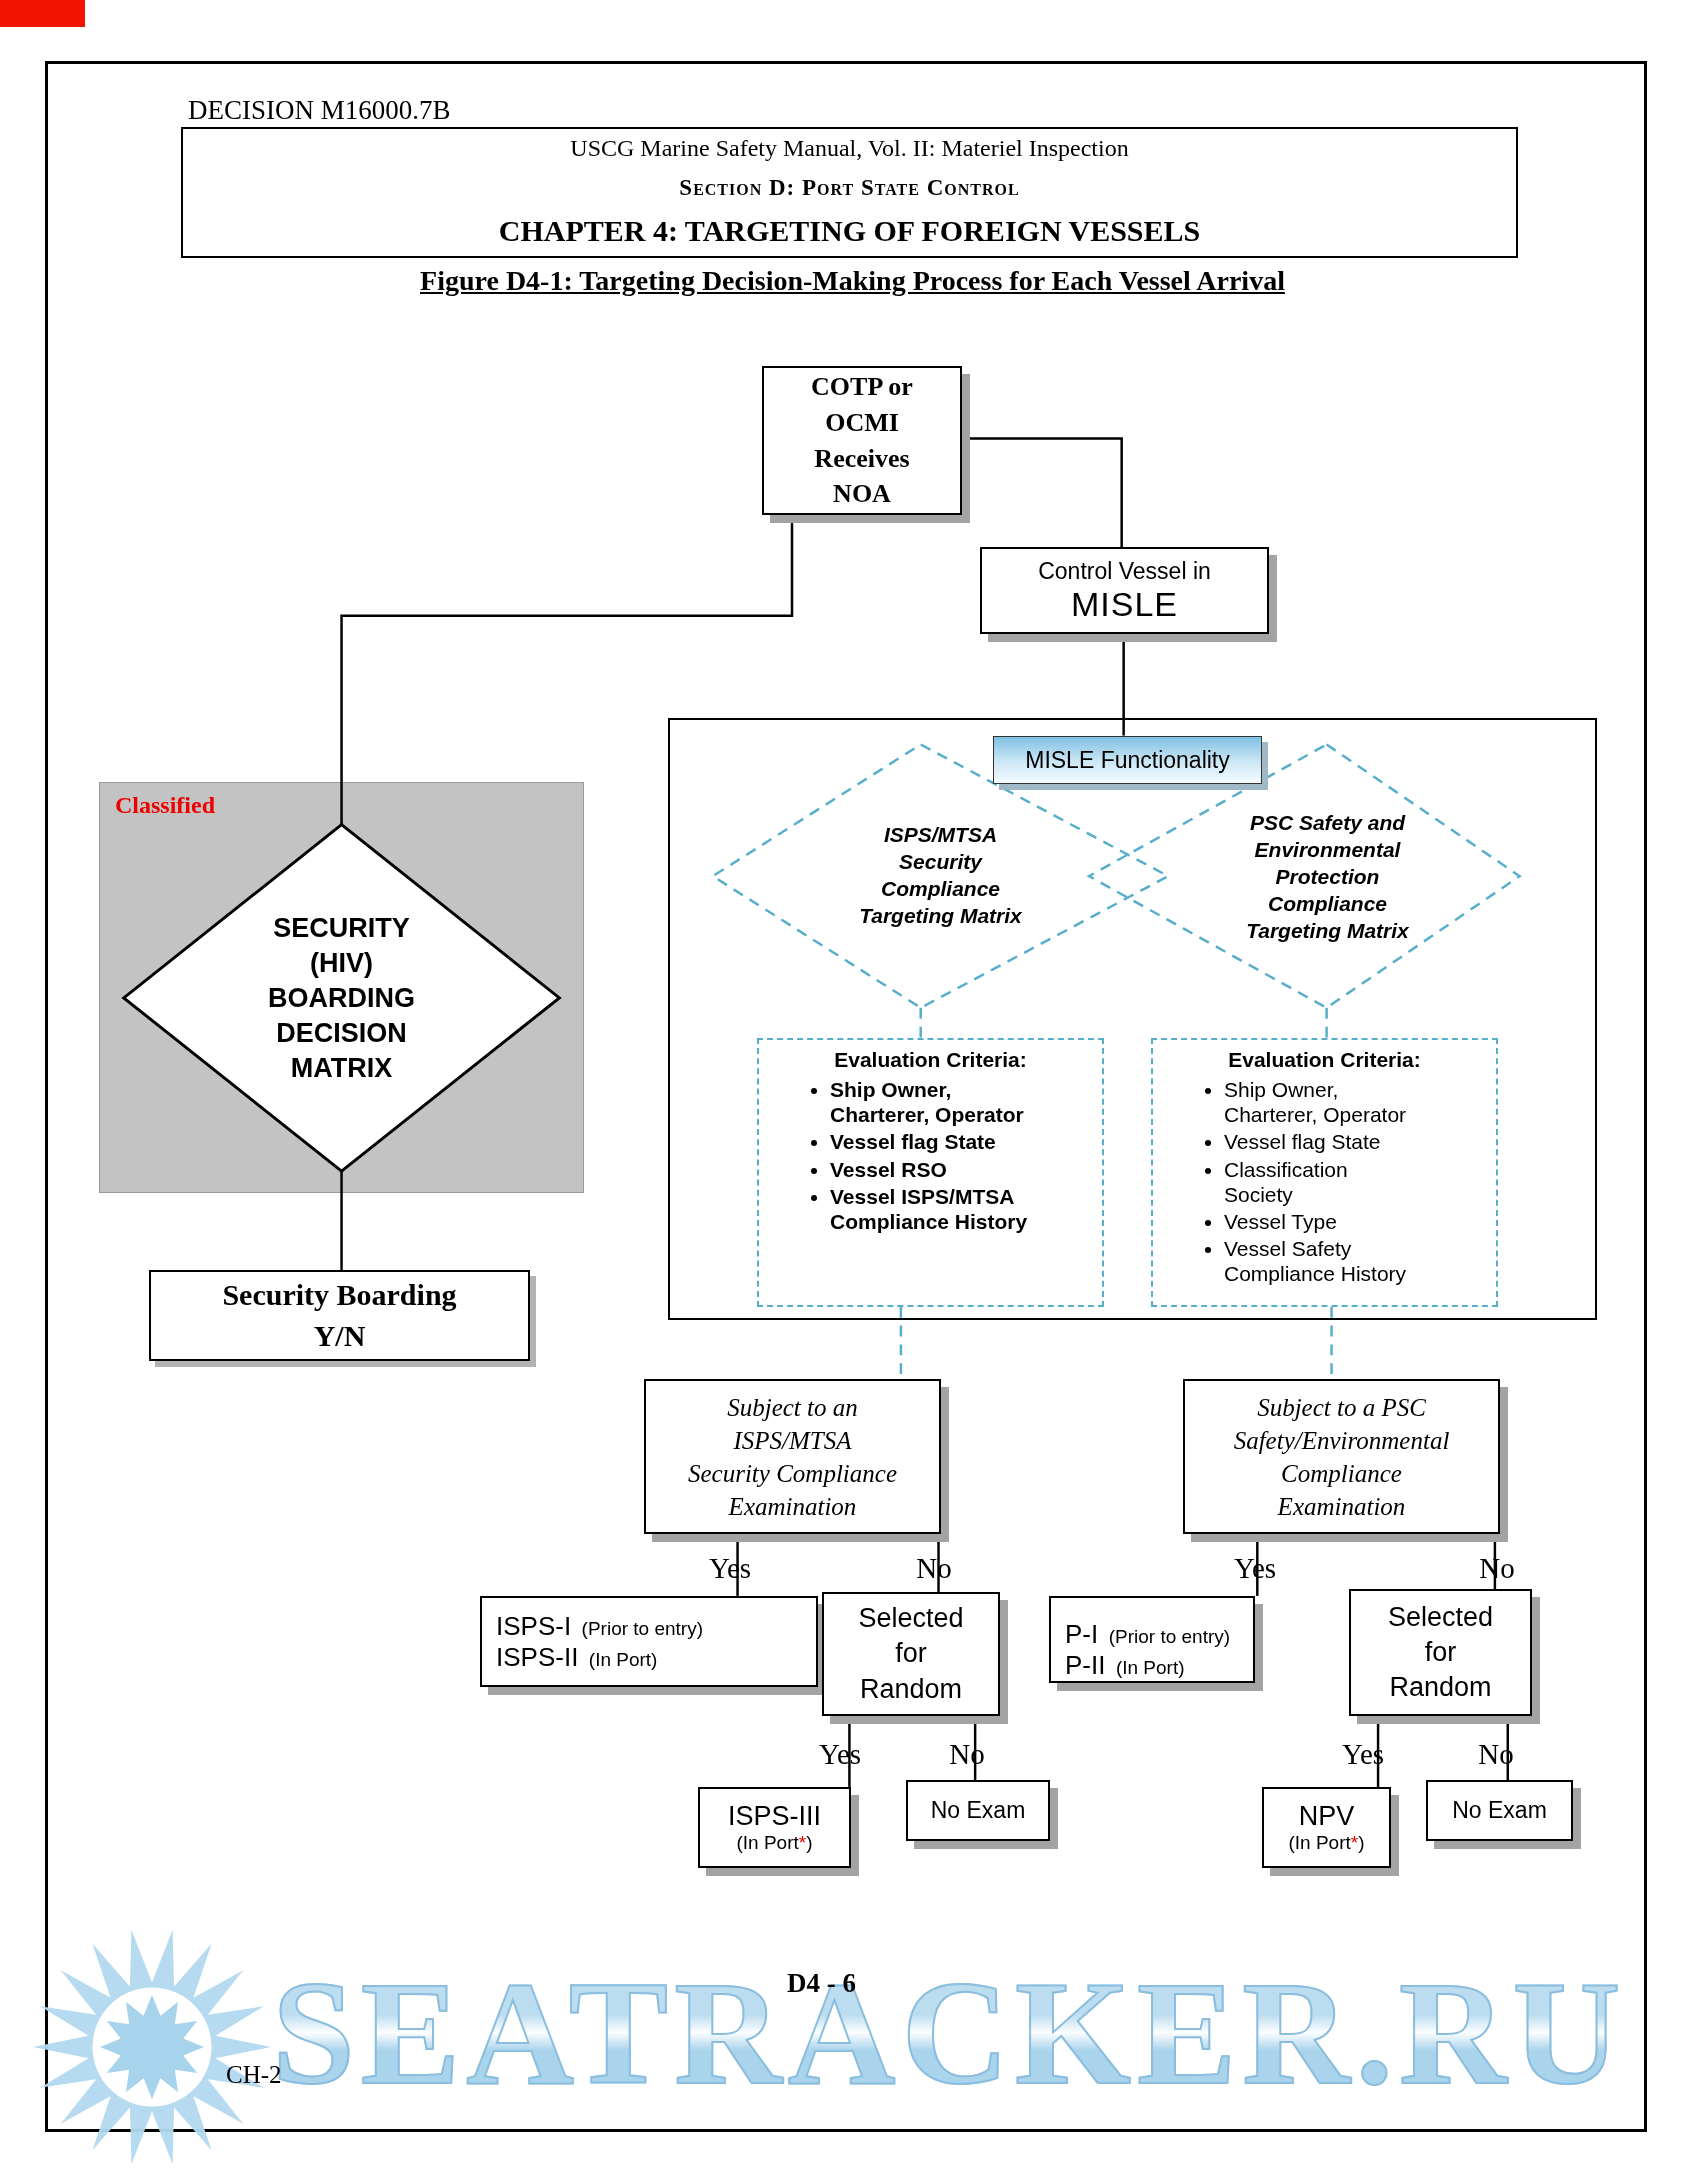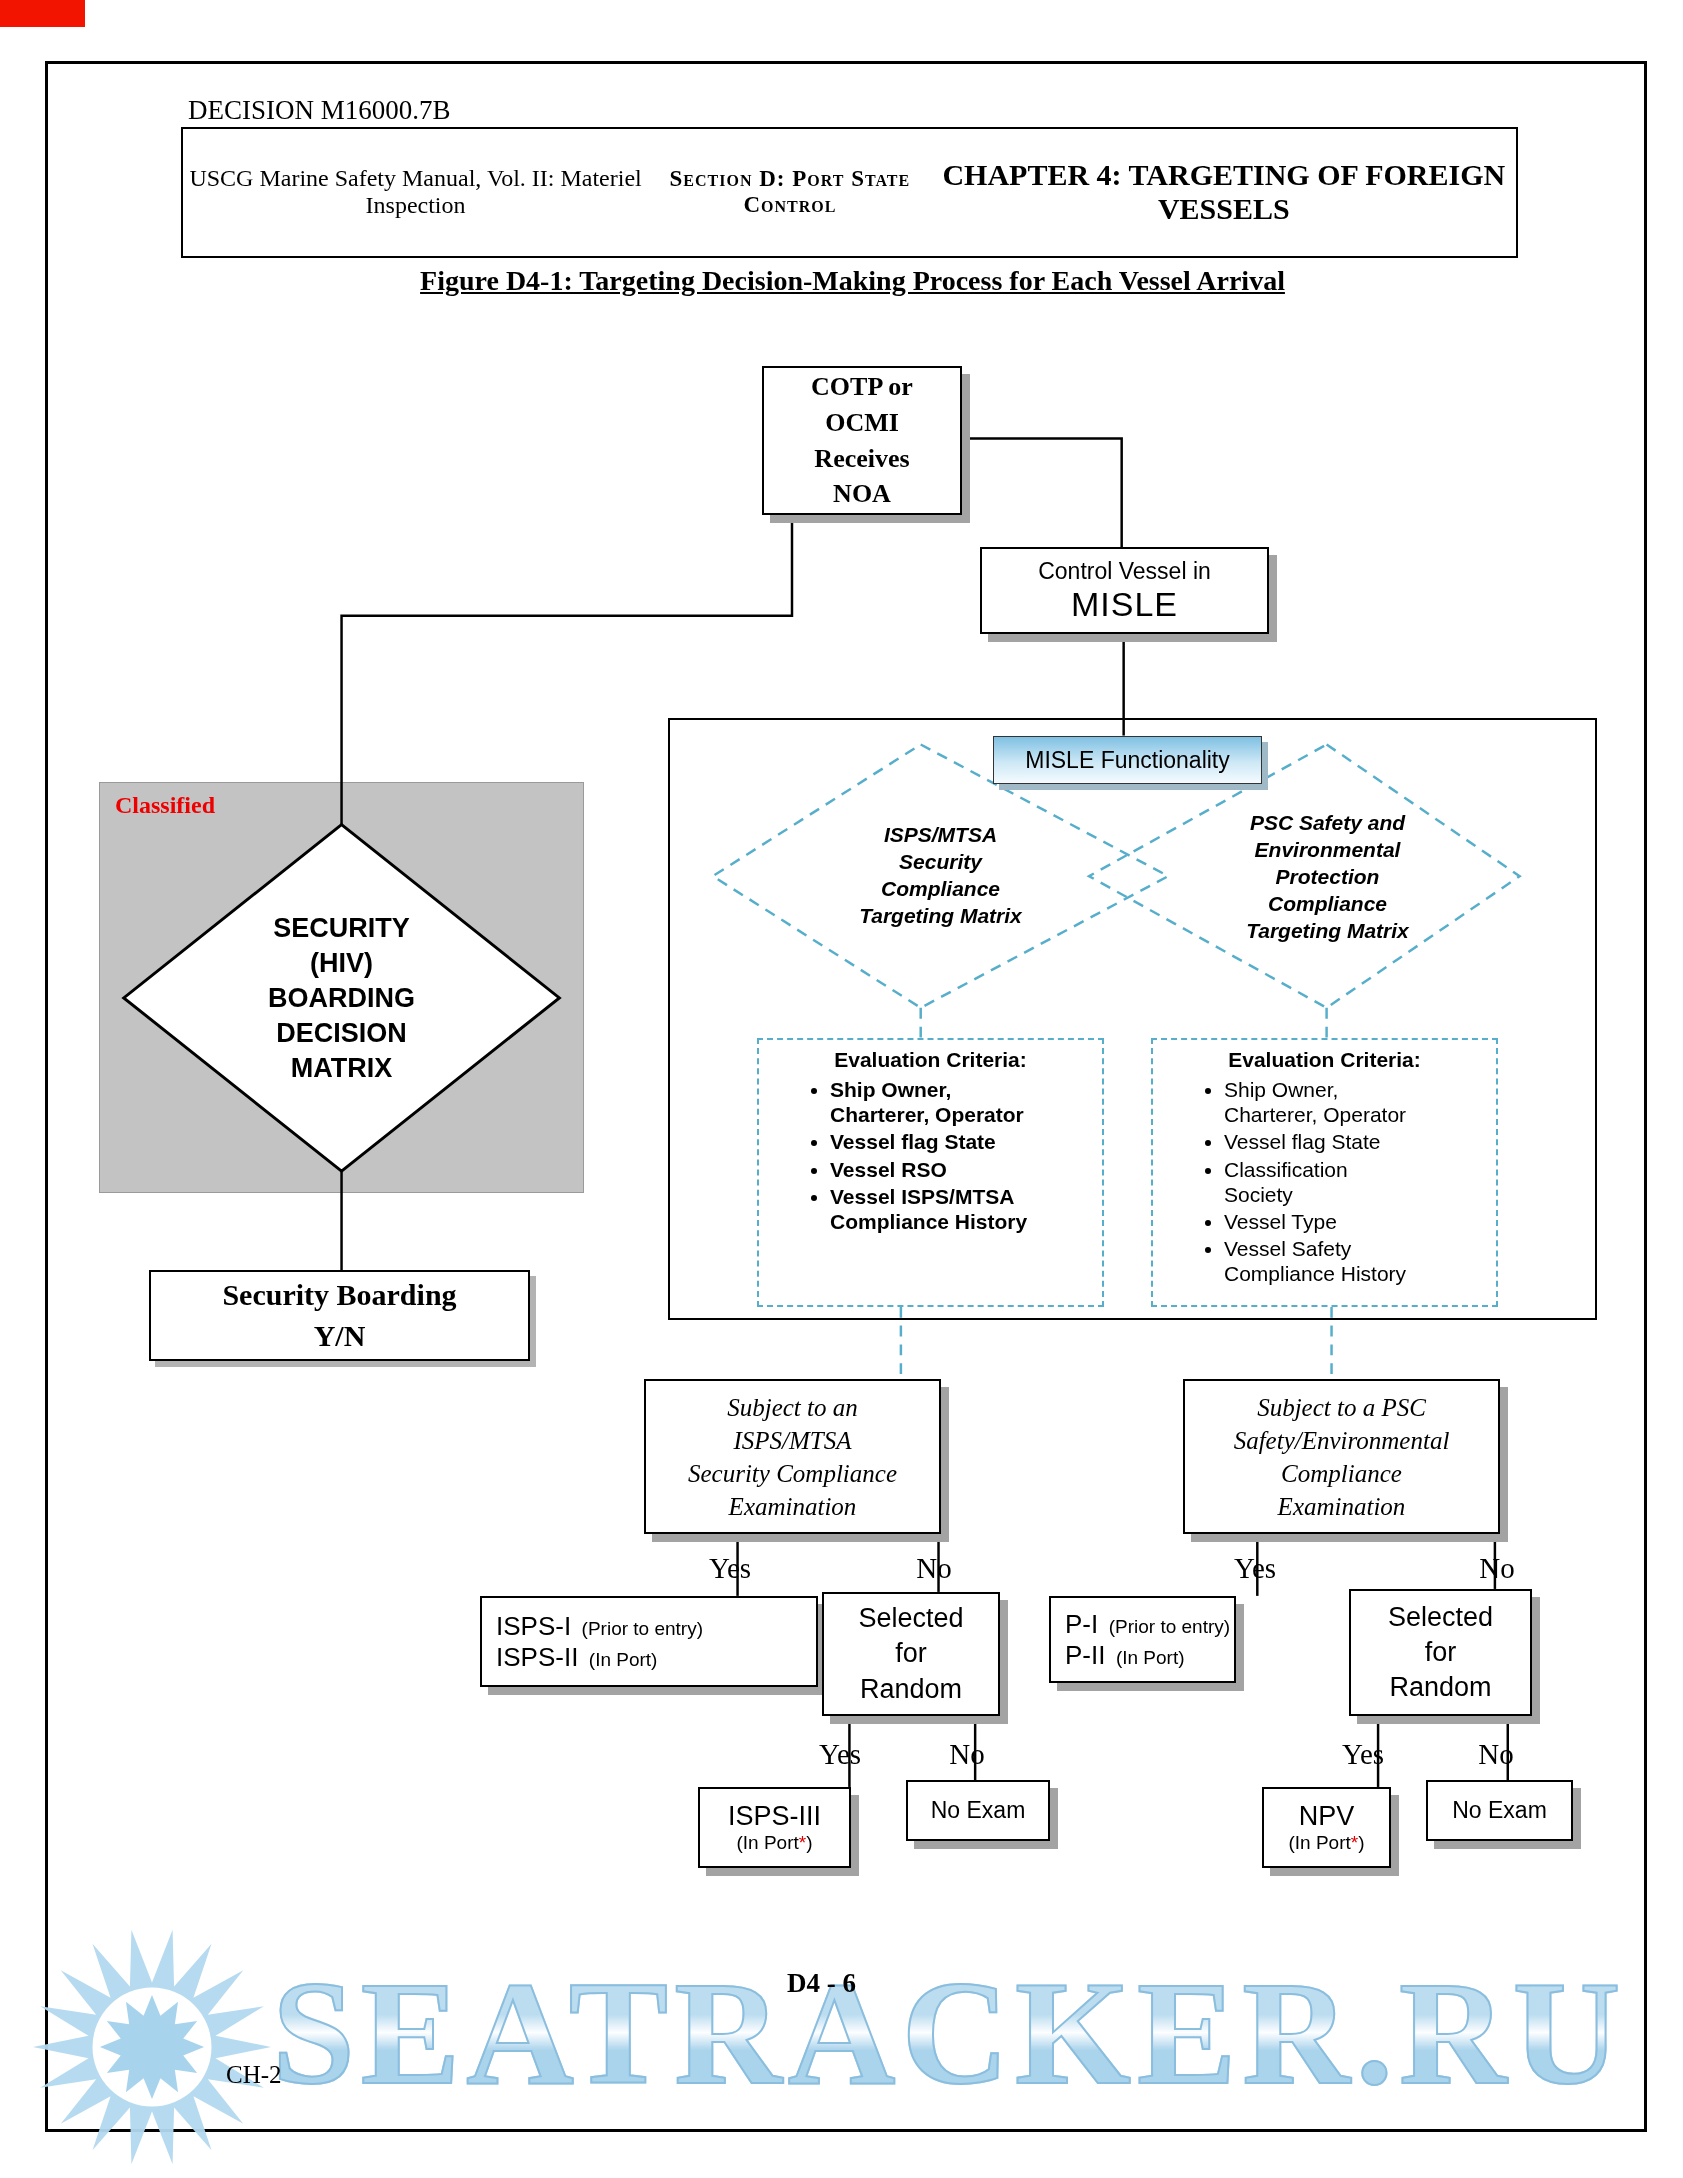--- a/index.html
+++ b/index.html
@@ -7,21 +7,21 @@
           font-family:"Liberation Serif", serif; overflow:hidden; }
   .pre { white-space:pre-line; }
 
   .page-border { position:absolute; left:45px; top:61px; width:1596px; height:2065px;
                  border:3px solid #000; z-index:0; }
   .red-corner { position:absolute; left:0; top:0; width:85px; height:27px; background:#f31400; z-index:4; }
 
   .comdtinst { position:absolute; left:188px; top:95px; font-size:27px; z-index:3; }
   .header-box { position:absolute; left:181px; top:127px; width:1337px; height:131px;
                 border:2px solid #000; z-index:3; box-sizing:border-box;
-                display:flex; flex-direction:row; justify-content:space-between;
+                display:flex; flex-direction:column; justify-content:space-between;
                 align-items:center; text-align:center; padding:6px 0 8px; background:#fff; }
   .h1 { font-size:24px; }
   .h2 { font-size:23px; font-weight:bold; font-variant:small-caps; letter-spacing:1px; }
   .h3 { font-size:30px; font-weight:bold; }
   .figure-title { position:absolute; left:45px; top:265px; width:1601px; text-align:center;
                   font-size:28px; font-weight:bold; z-index:3;padding-left:7px; }
   .figure-title span { text-decoration:underline; }
 
   
   .fbox { position:absolute; box-sizing:border-box; background:#fff; border:2.5px solid #000;
@@ -67,22 +67,22 @@
               font-size:30px; line-height:1.35; box-shadow:6px 6px 0 #b3b3b3; }
 
   .subj { font-style:italic; font-size:25px; line-height:1.32; }
   .subj-left { left:644px; top:1379px; width:297px; height:155px; }
   .subj-right { left:1183px; top:1379px; width:317px; height:155px; }
 
   .yn { position:absolute; z-index:3; font-size:29px; transform:translateX(-50%); }
 
   .isps12 { left:480px; top:1596px; width:338px; height:91px; align-items:flex-start;
             padding-left:14px; text-align:left; font-family:"Liberation Sans",sans-serif; }
-  .p12 { left:1049px; top:1596px; width:187px; height:87px; align-items:flex-start;
-         padding-left:14px; text-align:left; font-family:"Liberation Sans",sans-serif; }
+  .p12 { left:1049px; top:1596px; width:206px; height:87px; align-items:flex-start;
+         padding-left:14px; text-align:left; font-family:"Liberation Sans",sans-serif;justify-content:flex-end; }
   .exam-big { font-size:26px; }
   .exam-sm { font-size:19px; margin-left:6px; }
 
   .selrand { font-family:"Liberation Sans",sans-serif; font-size:27px; line-height:1.3; }
   .selrand-left { left:822px; top:1592px; width:178px; height:124px; }
   .selrand-right { left:1349px; top:1589px; width:183px; height:127px; }
 
   .isps3 { left:698px; top:1787px; width:153px; height:81px; font-family:"Liberation Sans",sans-serif; }
   .npv { left:1262px; top:1787px; width:129px; height:81px; font-family:"Liberation Sans",sans-serif; }
   .small-note { font-size:19px; }

